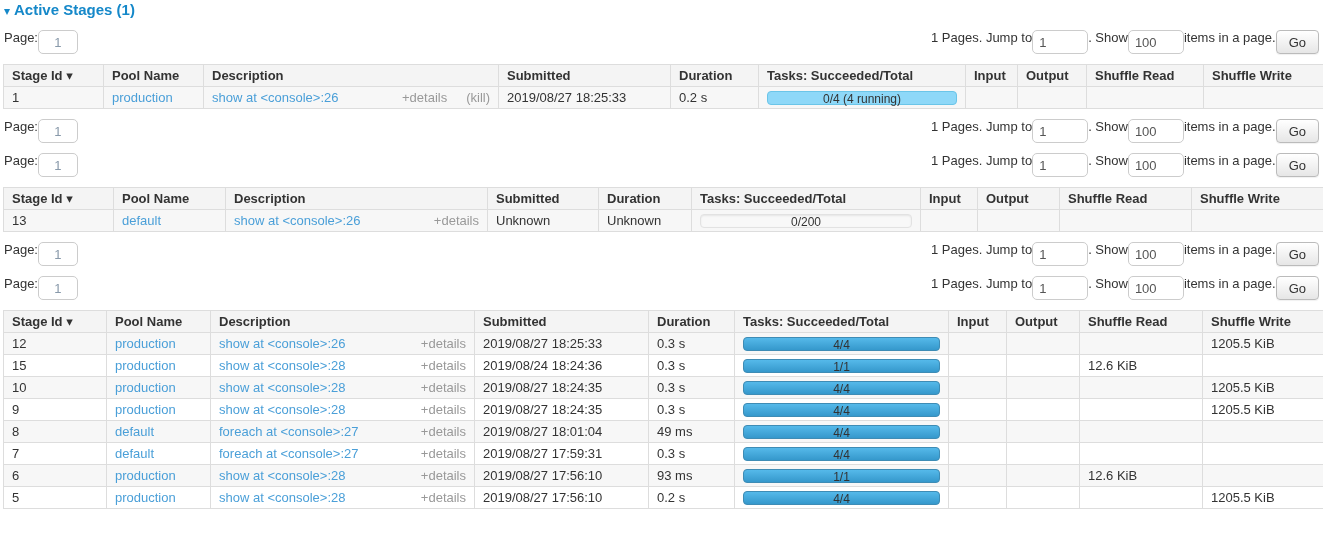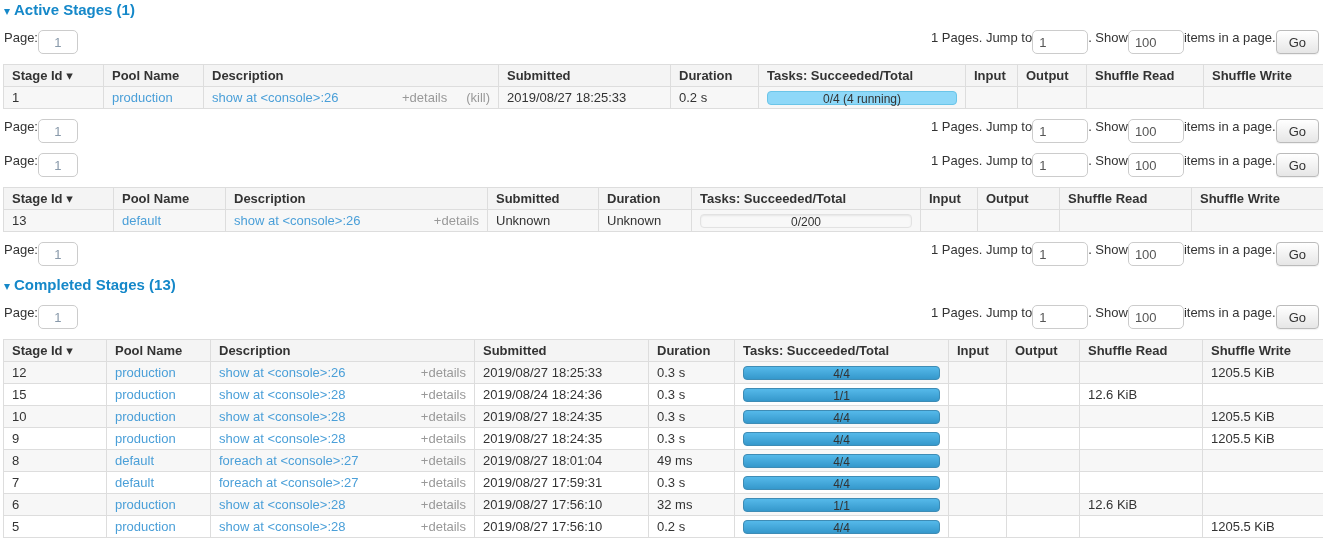--- a/index.html
+++ b/index.html
@@ -205,23 +205,20 @@
     <div class="right">
       <span>1 Pages. Jump to</span>
       <input class="jump" value="1" style="">
       <span>. Show</span>
       <input class="jump show" value="100" style="">
       <span>items in a page.</span>
       <button class="go">Go</button>
     </div>
   </div>
 
-  <h4 class="section-title mt">
-    <span class="arrow">▾</span><span>Completed Stages (13)</span>
-  </h4>
 
   <div class="pagerow">
     <div class="left">
       <span>Page:</span>
       <input class="pgnum" value="1" style="">
     </div>
     <div class="right">
       <span>1 Pages. Jump to</span>
       <input class="jump" value="1" style="">
       <span>. Show</span>
@@ -341,21 +338,21 @@
         <td></td>
         <td></td>
         <td></td>
         <td></td>
       </tr>
       <tr>
         <td>6</td>
         <td><a>production</a></td>
         <td class="desc-cell"><span class="desc-right"><span>+details</span></span><a>show at &lt;console&gt;:28</a></td>
         <td>2019/08/27 17:56:10</td>
-        <td>32 ms</td>
+        <td>93 ms</td>
         <td class="tasks-cell">
             <div class="progress done">1/1</div>
           </td>
         <td></td>
         <td></td>
         <td>12.6 KiB</td>
         <td></td>
       </tr>
       <tr>
         <td>5</td>

